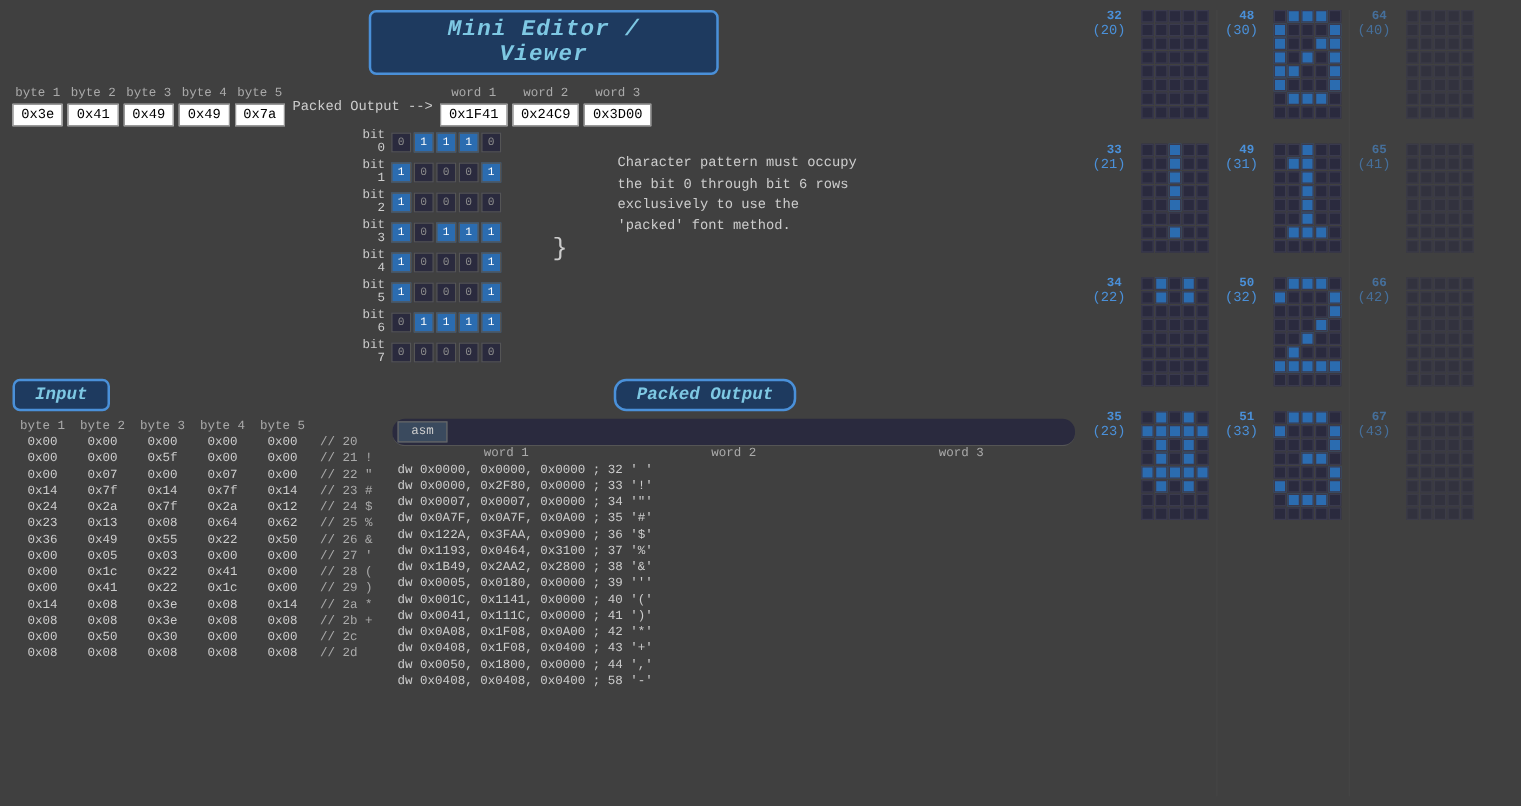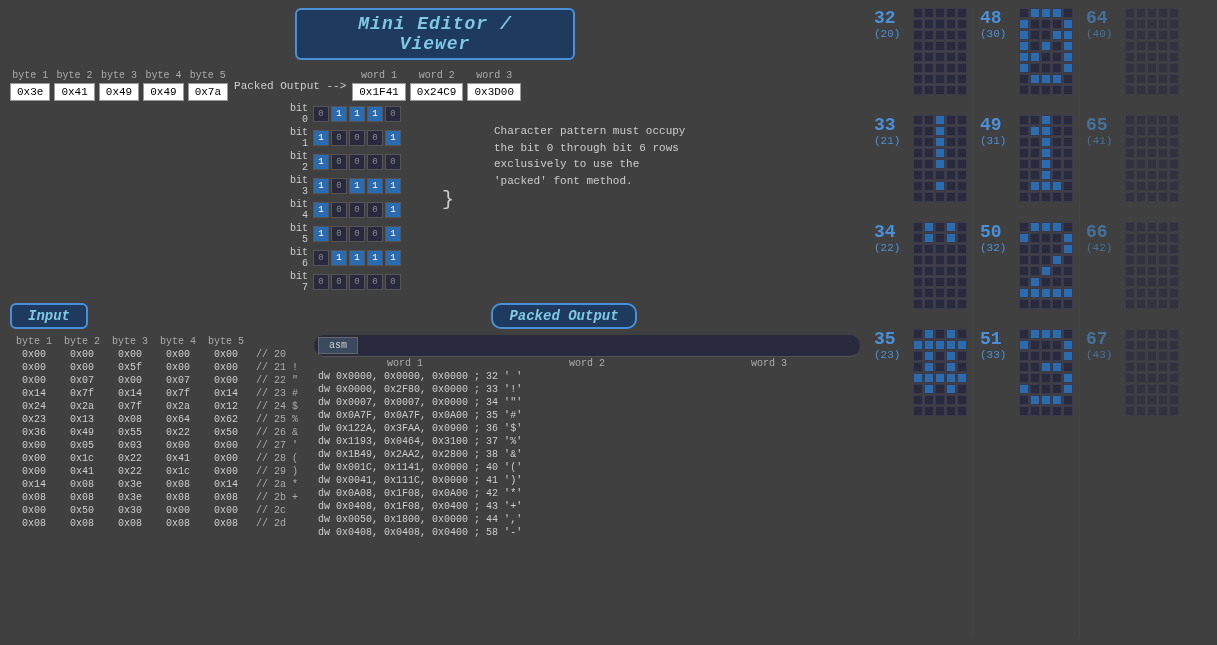--- a/index.html
+++ b/index.html
@@ -274,24 +274,24 @@
     }
 
     .char-entry {
       display: flex;
       align-items: flex-start;
       gap: 4px;
     }
 
     .char-num {
       color: #4a90d9;
-      font-size: 18px;
+      font-size: 10px;
       font-weight: bold;
       min-width: 35px;
-      text-align: left;
+      text-align: center;
     }
 
     .char-num-sub {
       color: #4a90d9;
       font-size: 11px;
     }
 
     .char-grid {
       display: grid;
       grid-template-columns: repeat(5, 10px);
@@ -613,20 +613,23 @@
               <tr>
                 <td colspan="3">dw 0x122A, 0x3FAA, 0x0900 ; 36 '$'</td>
               </tr>
               <tr>
                 <td colspan="3">dw 0x1193, 0x0464, 0x3100 ; 37 '%'</td>
               </tr>
               <tr>
                 <td colspan="3">dw 0x1B49, 0x2AA2, 0x2800 ; 38 '&amp;'</td>
               </tr>
               <tr>
+                <td colspan="3">dw 0x0005, 0x0180, 0x0000 ; 39 '''</td>
+              </tr>
+              <tr>
                 <td colspan="3">dw 0x001C, 0x1141, 0x0000 ; 40 '('</td>
               </tr>
               <tr>
                 <td colspan="3">dw 0x0041, 0x111C, 0x0000 ; 41 ')'</td>
               </tr>
               <tr>
                 <td colspan="3">dw 0x0A08, 0x1F08, 0x0A00 ; 42 '*'</td>
               </tr>
               <tr>
                 <td colspan="3">dw 0x0408, 0x1F08, 0x0400 ; 43 '+'</td>

